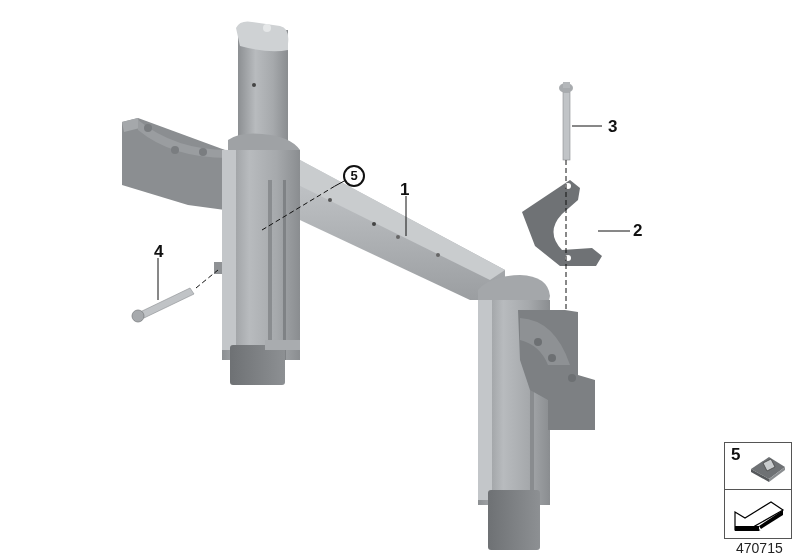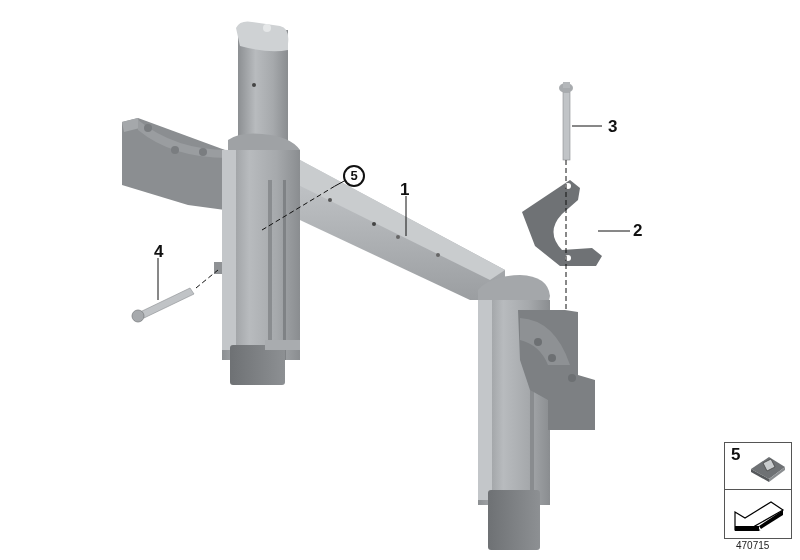--- a/index.html
+++ b/index.html
@@ -5,21 +5,21 @@
   html, body { margin:0; padding:0; background:#ffffff; }
   body { width:800px; height:560px; position:relative; overflow:hidden; font-family:"Liberation Sans", sans-serif; }
   #canvas { position:absolute; left:0; top:0; width:800px; height:560px; }
   .callout { position:absolute; font-family:"Liberation Sans", sans-serif; font-weight:bold; font-size:17px; color:#111; line-height:1; }
   .callout-circle { position:absolute; width:22px; height:22px; border:2px solid #111; border-radius:50%; box-sizing:border-box; font-family:"Liberation Sans", sans-serif; font-weight:bold; font-size:13px; text-align:center; line-height:18px; color:#111; background:#fff; }
   .legend-box { position:absolute; left:724px; top:442px; width:68px; border:1px solid #555; background:#fff; box-sizing:border-box; }
   .legend-cell { position:relative; height:46px; border-bottom:1px solid #555; }
   .legend-cell.last { height:48px; border-bottom:none; }
   .legend-num { position:absolute; left:6px; top:2px; font-weight:bold; font-size:17px; color:#111; }
   .legend-icon { position:absolute; }
-  .diagram-id { position:absolute; left:736px; top:540px; font-size:10px; color:#222; }
+  .diagram-id { position:absolute; left:736px; top:540px; font-size:14px; color:#222; }
 </style>
 </head>
 <body>
 
 <svg id="canvas" width="800" height="560" viewBox="0 0 800 560" xmlns="http://www.w3.org/2000/svg">
   <defs>
     <linearGradient id="gCol" x1="0" x2="1" y1="0" y2="0">
       <stop offset="0" stop-color="#8c8f92"></stop>
       <stop offset="0.35" stop-color="#b8bbbe"></stop>
       <stop offset="0.7" stop-color="#a6a9ac"></stop>

